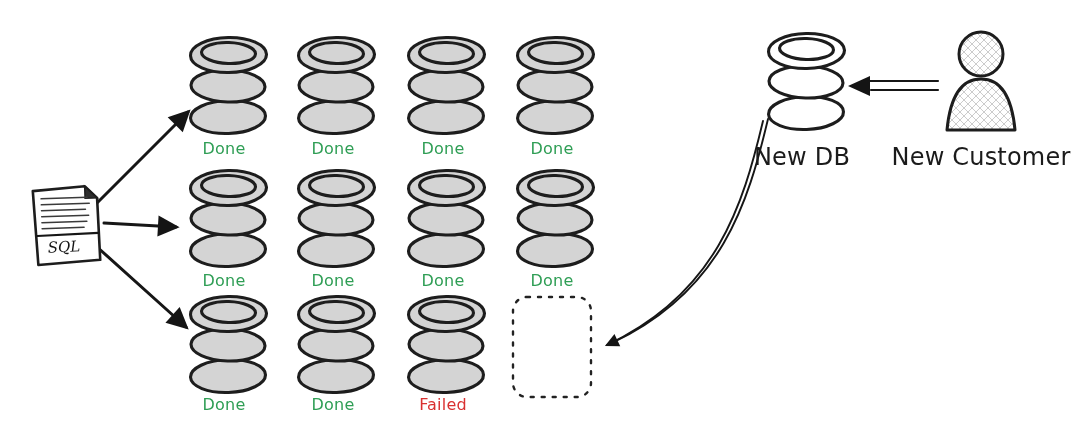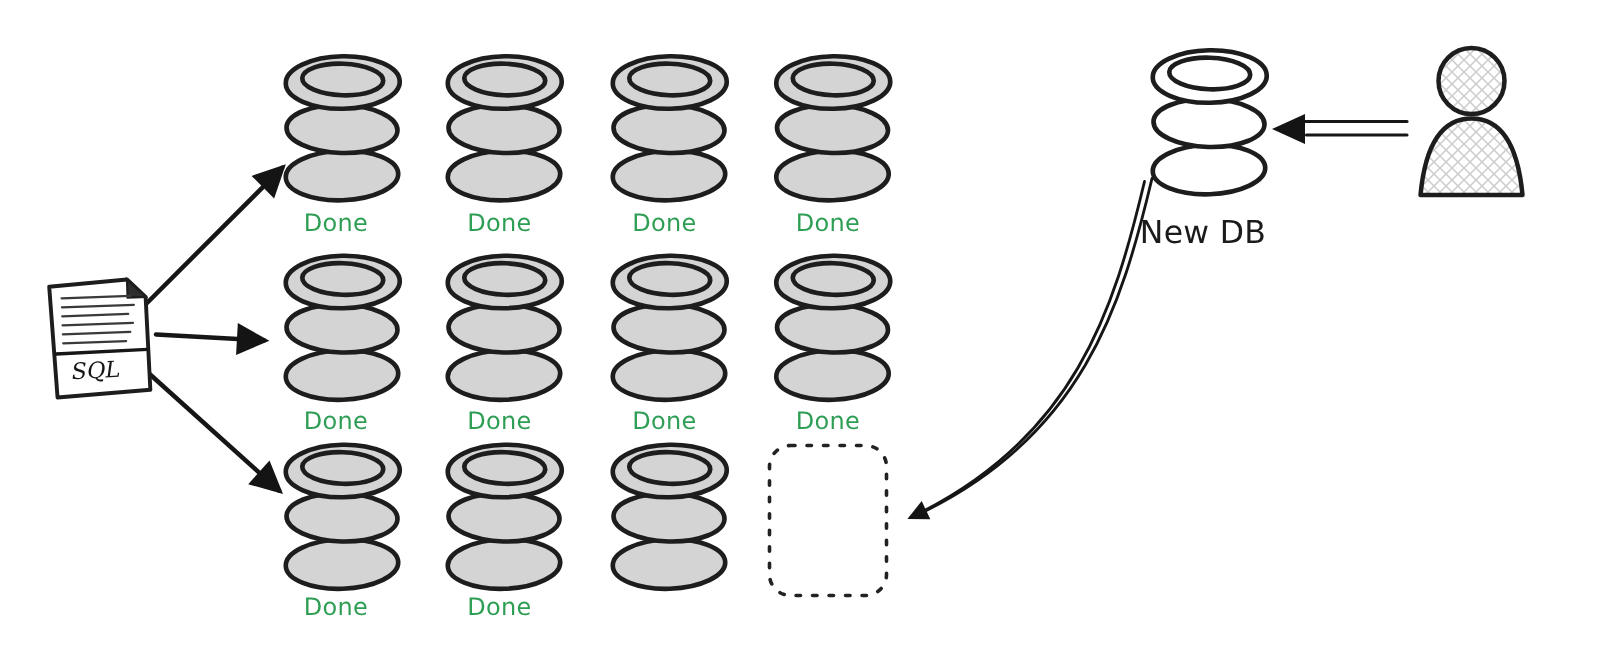--- a/index.html
+++ b/index.html
@@ -11,21 +11,21 @@
     width: 1080px;
     height: 436px;
     background: #ffffff;
     overflow: hidden;
   }
   .scene { position: absolute; left: 0; top: 0; }
 
   .label {
     position: absolute;
     text-align: center;
-    font-size: 21px;
+    font-size: 24px;
     color: #1b1b1b;
     letter-spacing: 0.2px;
     white-space: nowrap;
   }
   .status-label { font-size: 16px; }
   .status-done  { color: var(--color-done, #2f9e55); }
   .status-failed{ color: var(--color-failed, #d93030); }
 
   .sql-label {
     position: absolute;
@@ -129,16 +129,18 @@
   <div class="label status-label status-done" style="left:388px; top:139px; width:110px;">Done</div>
   <div class="label status-label status-done" style="left:497px; top:139px; width:110px;">Done</div>
 
   <div class="label status-label status-done" style="left:169px; top:271px; width:110px;">Done</div>
   <div class="label status-label status-done" style="left:278px; top:271px; width:110px;">Done</div>
   <div class="label status-label status-done" style="left:388px; top:271px; width:110px;">Done</div>
   <div class="label status-label status-done" style="left:497px; top:271px; width:110px;">Done</div>
 
   <div class="label status-label status-done" style="left:169px; top:395px; width:110px;">Done</div>
   <div class="label status-label status-done" style="left:278px; top:395px; width:110px;">Done</div>
+  <div class="label status-label status-failed" style="left:388px; top:395px; width:110px;">Failed</div>
 
   <div class="label" style="left:732px; top:143px; width:140px;">New DB</div>
+  <div class="label" style="left:891px; top:143px; width:180px;">New Customer</div>
 
 </div>
 
 </body></html>

